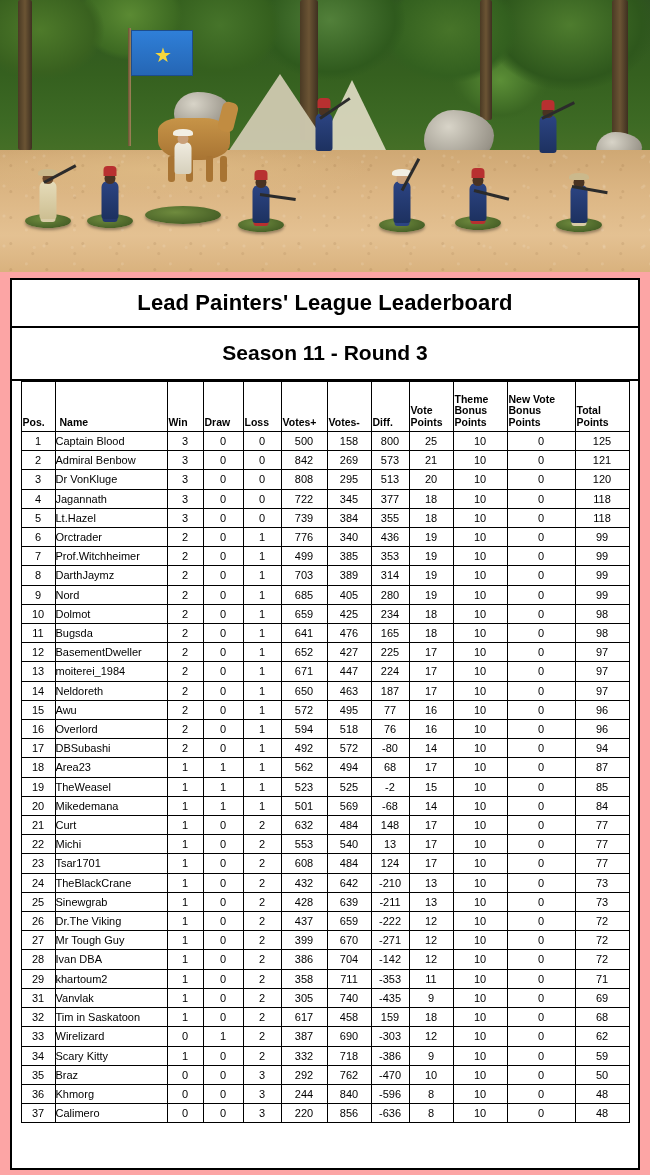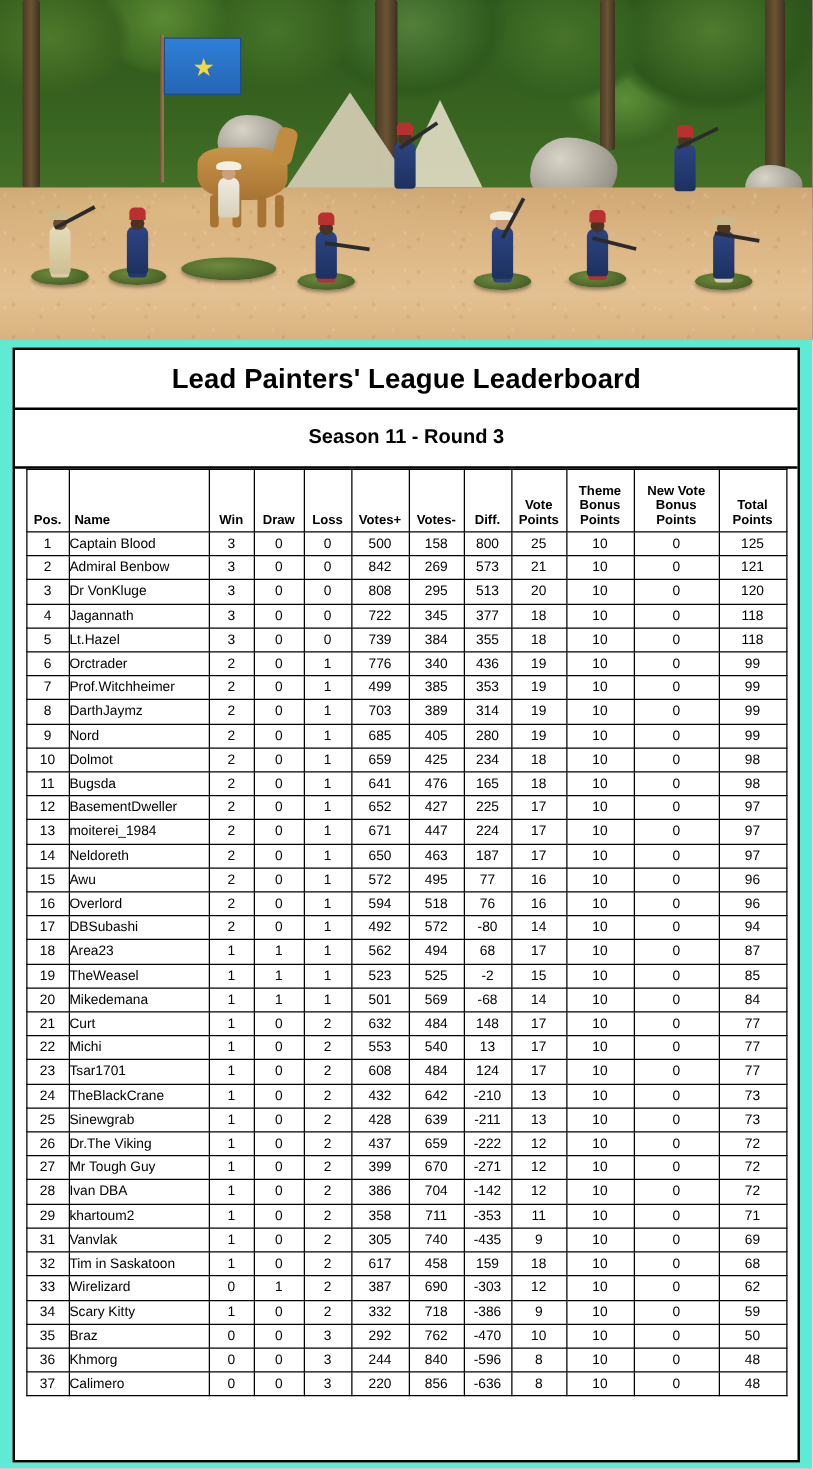--- a/index.html
+++ b/index.html
@@ -128,21 +128,21 @@
   }
   .horse .leg {
     position: absolute; bottom: -22px; width: 7px; height: 26px; background: #a87433; border-radius: 3px;
   }
 
   
   .board {
     position: relative;
     width: 650px;
     height: 903px;
-    background: #5eead4;
+    background: #fca5a5;
     padding: 6px 10px 0 10px;
   }
   .outer-box {
     border: 2px solid #000;
     width: 630px;
     height: 892px;
     background: #fff;
     padding: 0;
   }
   .title {
@@ -152,42 +152,42 @@
     color: #000;
     padding: 10px 0 10px 0;
     letter-spacing: .1px;
   }
   .rule {
     border-top: 2px solid #000;
     width: 100%;
   }
   .subtitle {
     text-align: center;
-    font-size: 16px;
+    font-size: 21px;
     font-weight: bold;
     color: #000;
     padding: 13px 0 14px 0;
   }
   table.lb {
     border-collapse: collapse;
     width: 608px;
     margin: 0 auto;
     table-layout: fixed;
   }
   table.lb th, table.lb td {
     border: 1px solid #000;
     font-size: 11px;
     color: #000;
     padding: 0;
     height: 18.2px;
     line-height: 18.2px;
   }
   table.lb thead th {
     font-weight: bold;
-    text-align: center;
+    text-align: left;
     vertical-align: bottom;
     font-size: 10.5px;
     line-height: 11.5px;
     padding: 2px 1px 3px 1px;
     height: auto;
   }
   thead tr.hdr th { height: 50px; }
   td.pos { text-align: center; width: 34px; }
   td.name { text-align: left; padding-left: 4px; }
   td.num { text-align: center; }

